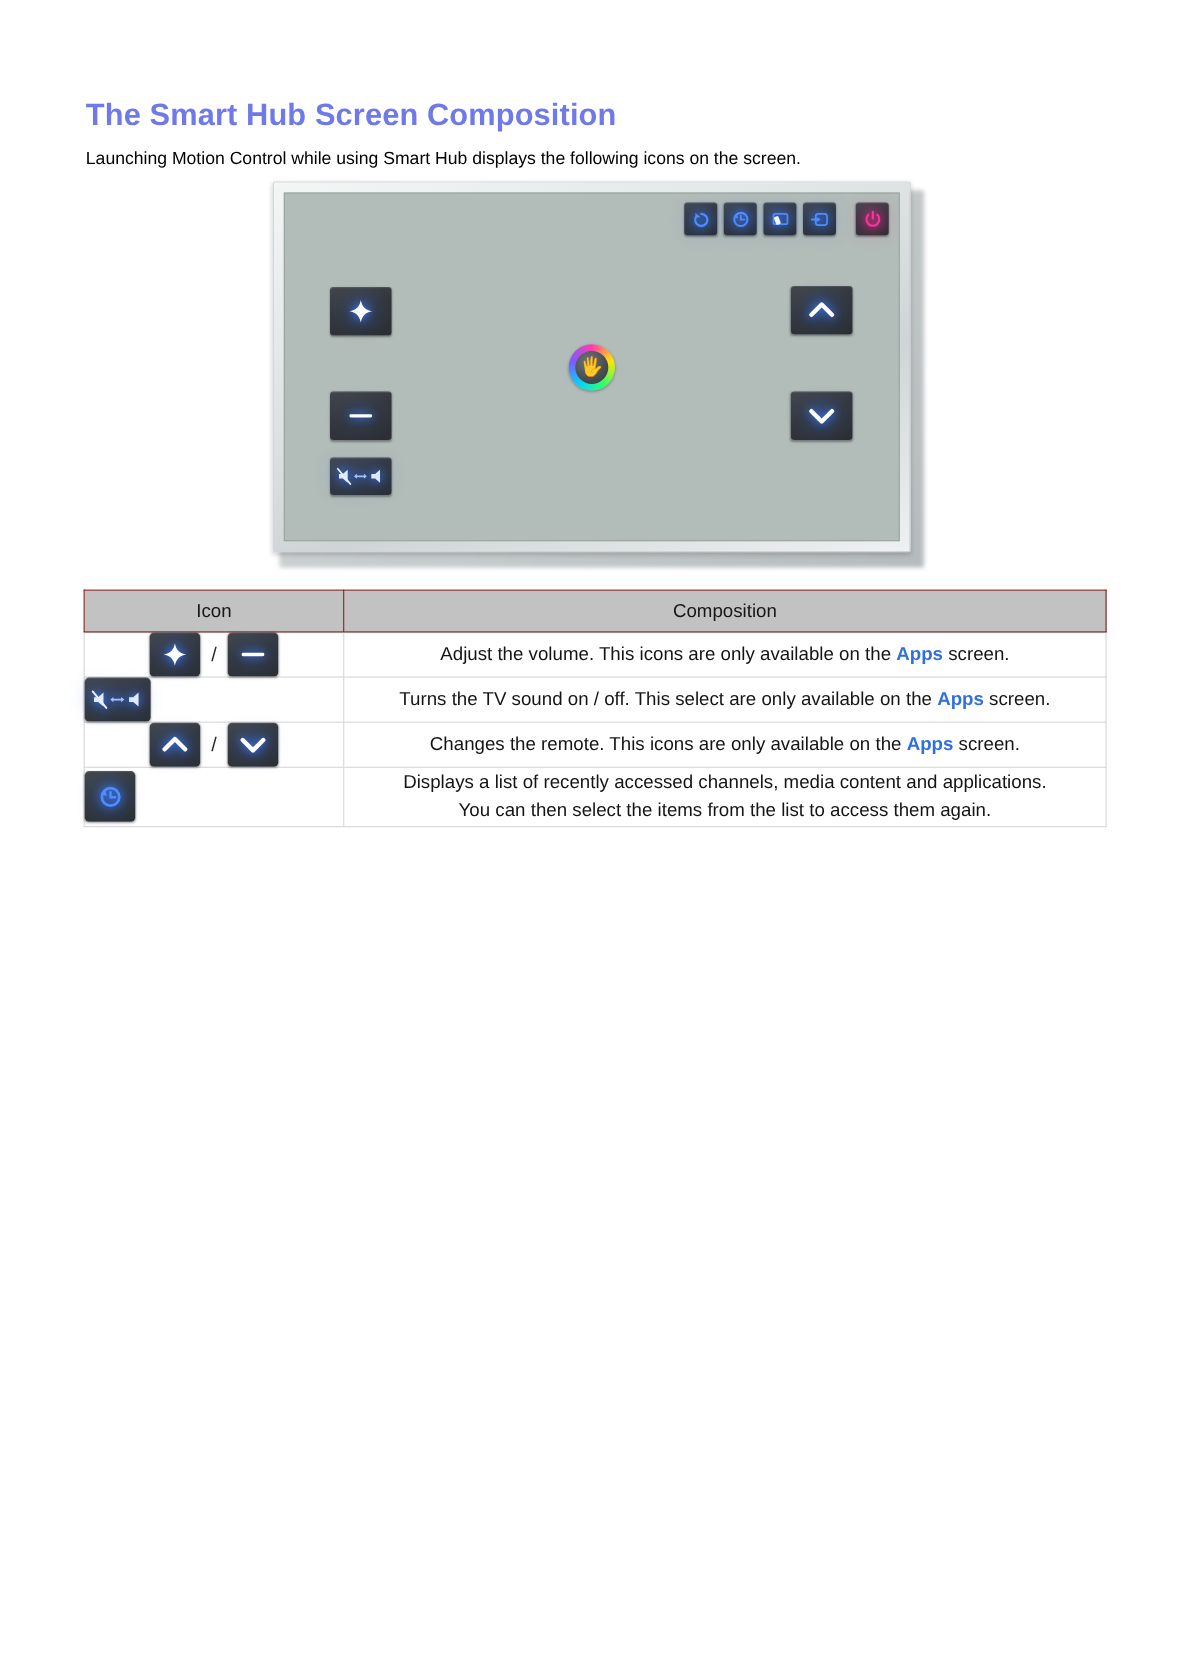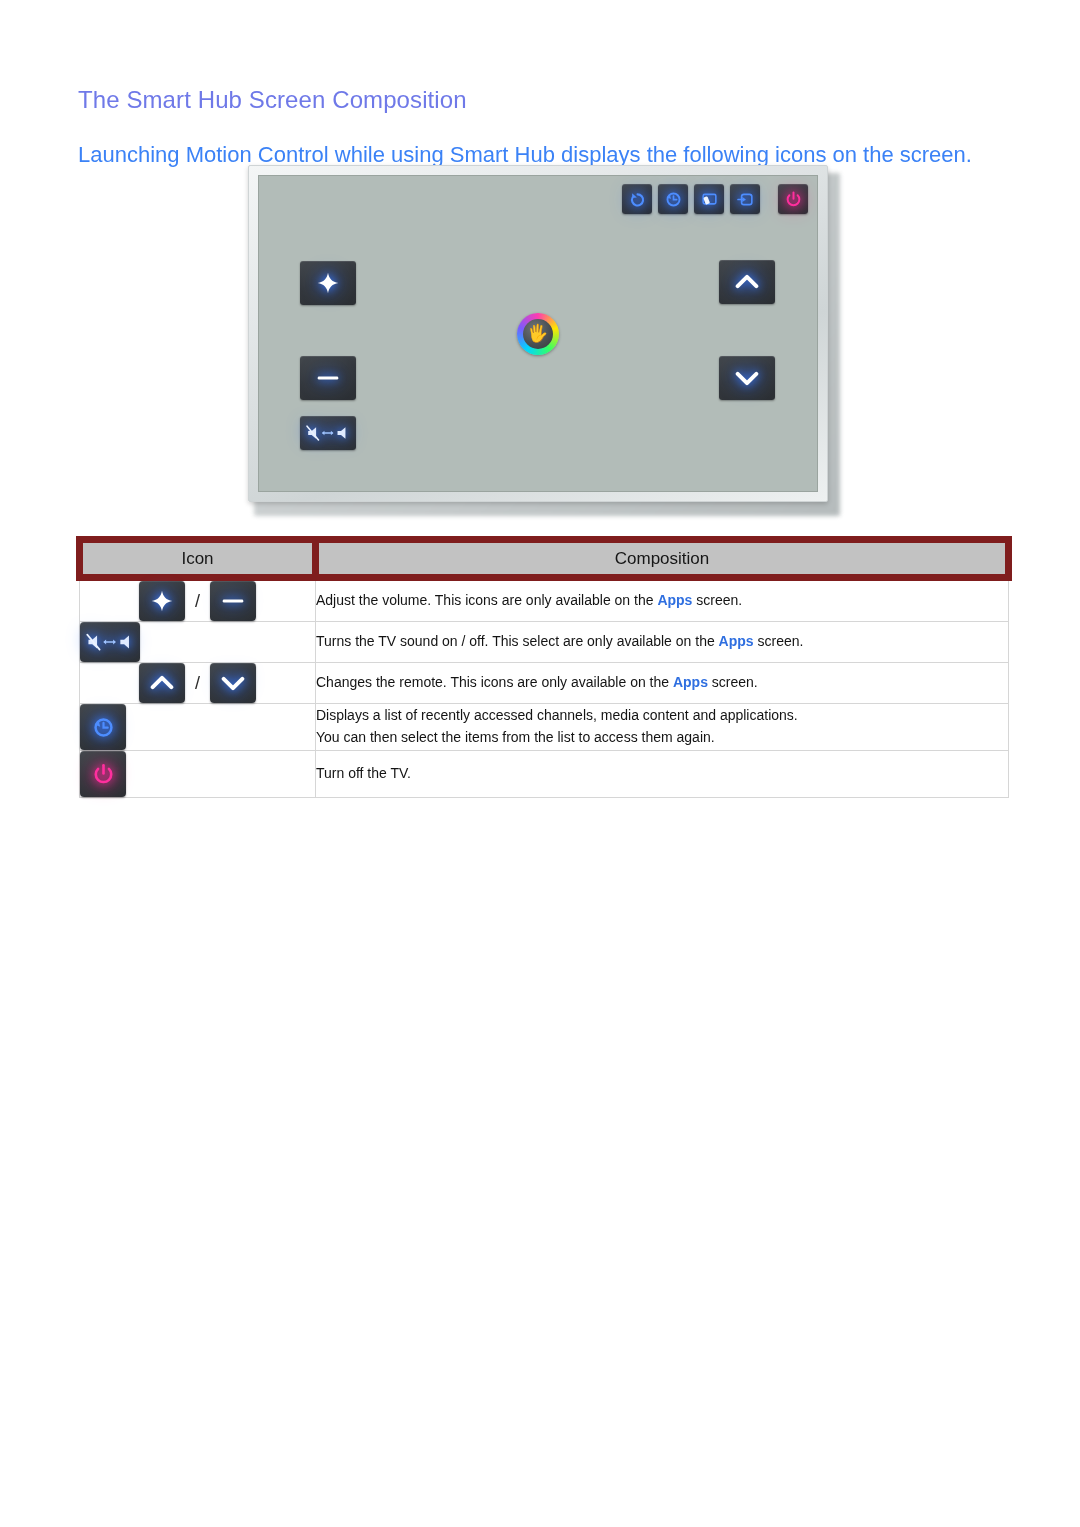--- a/index.html
+++ b/index.html
@@ -13,31 +13,31 @@
     position: relative;
     font-family: "Liberation Sans", sans-serif;
     color: #1a1a1a;
     overflow: hidden;
   }
 
   
   .page-title {
     position: absolute;
     left: 78px; top: 70px;
-    font-size: 24px;
-    font-weight: normal;
+    font-size: 28px;
+    font-weight: bold;
     color: #6f79e8;
     letter-spacing: 0.1px;
     white-space: nowrap;
   }
   .intro-text {
     position: absolute;
     left: 78px; top: 120px;
-    font-size: 22px;
-    color: #3b82f6;
+    font-size: 16px;
+    color: #000000;
     white-space: nowrap;
   }
 
   
   .tv-wrap {
     position: absolute;
     left: 248px; top: 165px;
     width: 588px; height: 345px;
   }
   .tv-shadow {
@@ -119,39 +119,40 @@
     border: 1px solid #c3c3c3;
     table-layout: fixed;
   }
   .icon-table th, .icon-table td {
     border: 1px solid #d6d6d6;
     padding: 0;
     vertical-align: middle;
   }
   .icon-table thead th {
     background: #c2c2c2;
-    border: 7px solid #7f1d1d;
+    border: 1px solid #7f1d1d;
     font-weight: normal;
     font-size: 17px;
     color: #161616;
     height: 38px;
     text-align: center;
   }
   .col-icon  { width: 236px; }
   .col-desc  { width: 693px; }
 
   .icon-cell {
     text-align: center;
     padding: 14px 0;
   }
   .desc-cell {
-    font-size: 14px;
+    font-size: 17px;
     color: #141414;
     padding: 10px 0 10px 28px;
     line-height: 1.55;
+    text-align: center;
   }
   .apps-kw { color: #2f6fe0; font-weight: bold; }
 
   .icon-pair { display: inline-flex; align-items: center; justify-content: center; gap: 10px; }
   .slash { font-size: 18px; color: #2b2b2b; }
 
   
   .t-tile { position: relative; width: 46px; height: 40px; border-radius: 4px; }
   .t-tile.wide { width: 60px; height: 40px; }
   .t-tile.tall { width: 46px; height: 46px; }
@@ -340,28 +341,15 @@
         </span>
       </td>
       <td class="desc-cell">
         <div>Displays a list of recently accessed channels, media content and applications.</div>
         <div>You can then select the items from the list to access them again.</div>
       </td>
     </tr>
 
 
 
-    <tr>
-      <td class="icon-cell">
-        <span class="tile t-tile tall">
-          <svg class="glyph glow-pink" width="25" height="25" viewBox="0 0 24 24">
-            <path d="M6.8 6.6a7.4 7.4 0 1 0 10.4 0" fill="none" stroke="#ff2f9e" stroke-width="2.5" stroke-linecap="round"></path>
-            <path d="M12 3.2 V11" stroke="#ff2f9e" stroke-width="2.5" stroke-linecap="round"></path>
-          </svg>
-        </span>
-      </td>
-      <td class="desc-cell">
-        <span>Turn off the TV.</span>
-      </td>
-    </tr>
 
   </tbody>
 </table>
 
 </body></html>

